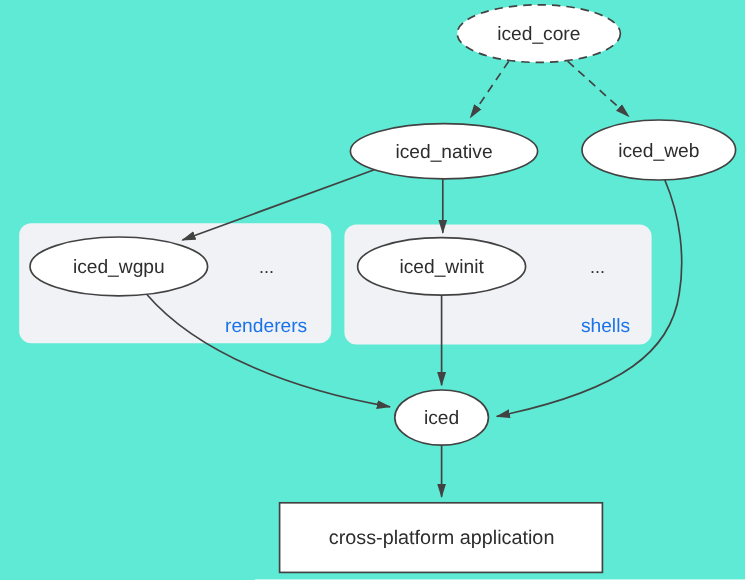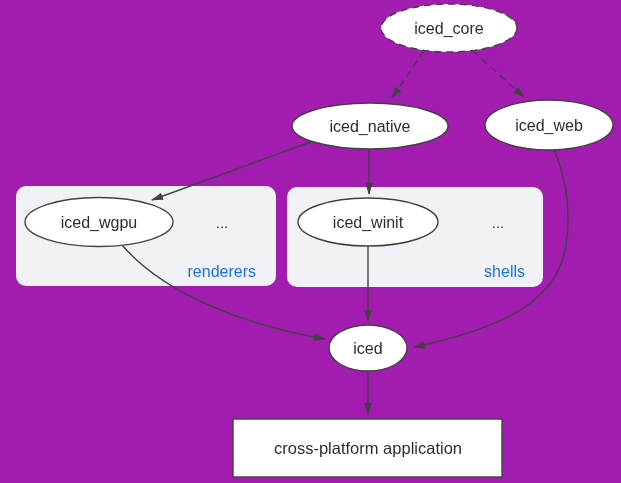--- a/index.html
+++ b/index.html
@@ -4,21 +4,21 @@
 <style>
   html, body {
     margin: 0;
     padding: 0;
     background: #ffffff;
   }
   .stage {
     position: relative;
     width: 621px;
     height: 483px;
-    background: #a21caf;
+    background: #5eead4;
     overflow: hidden;
     font-family: "Liberation Sans", sans-serif;
   }
   svg {
     display: block;
   }
   .group-box {
     fill: #f0f2f6;
     stroke: none;
   }

